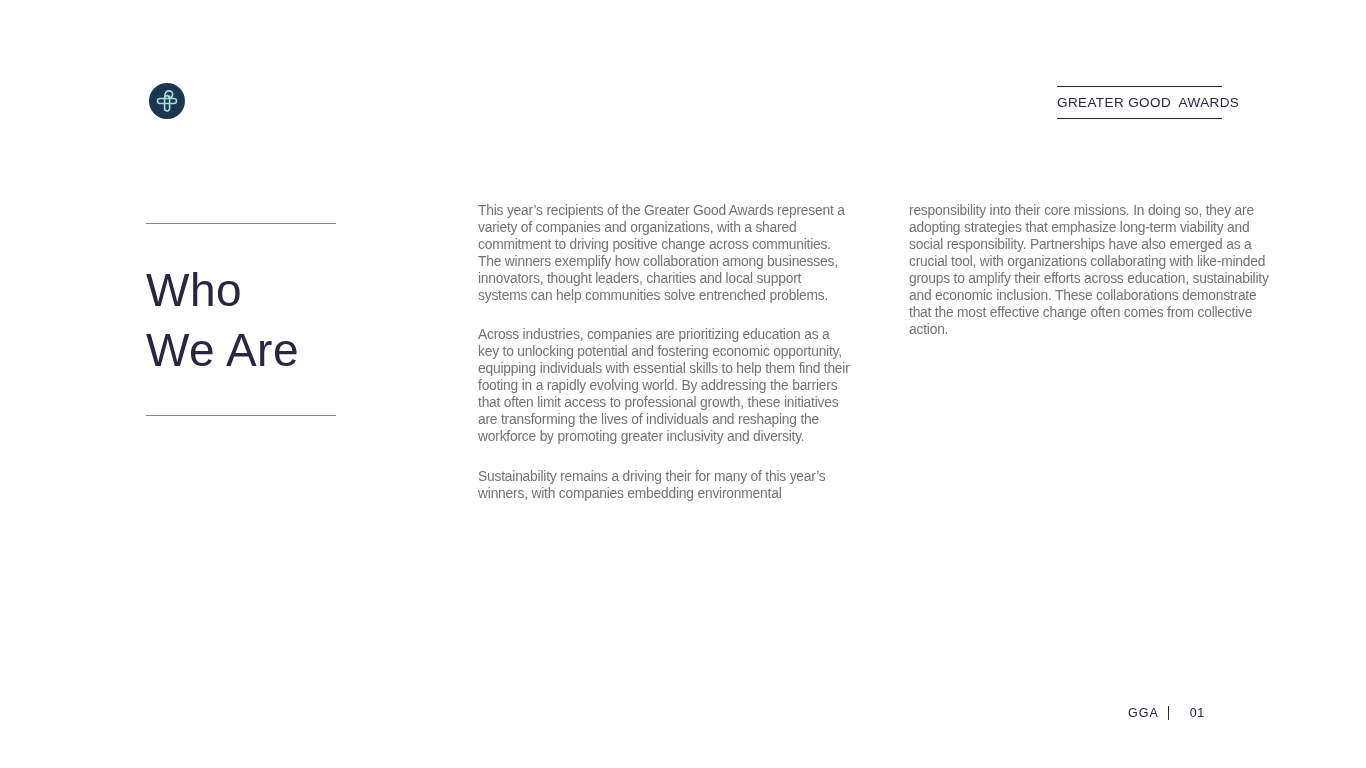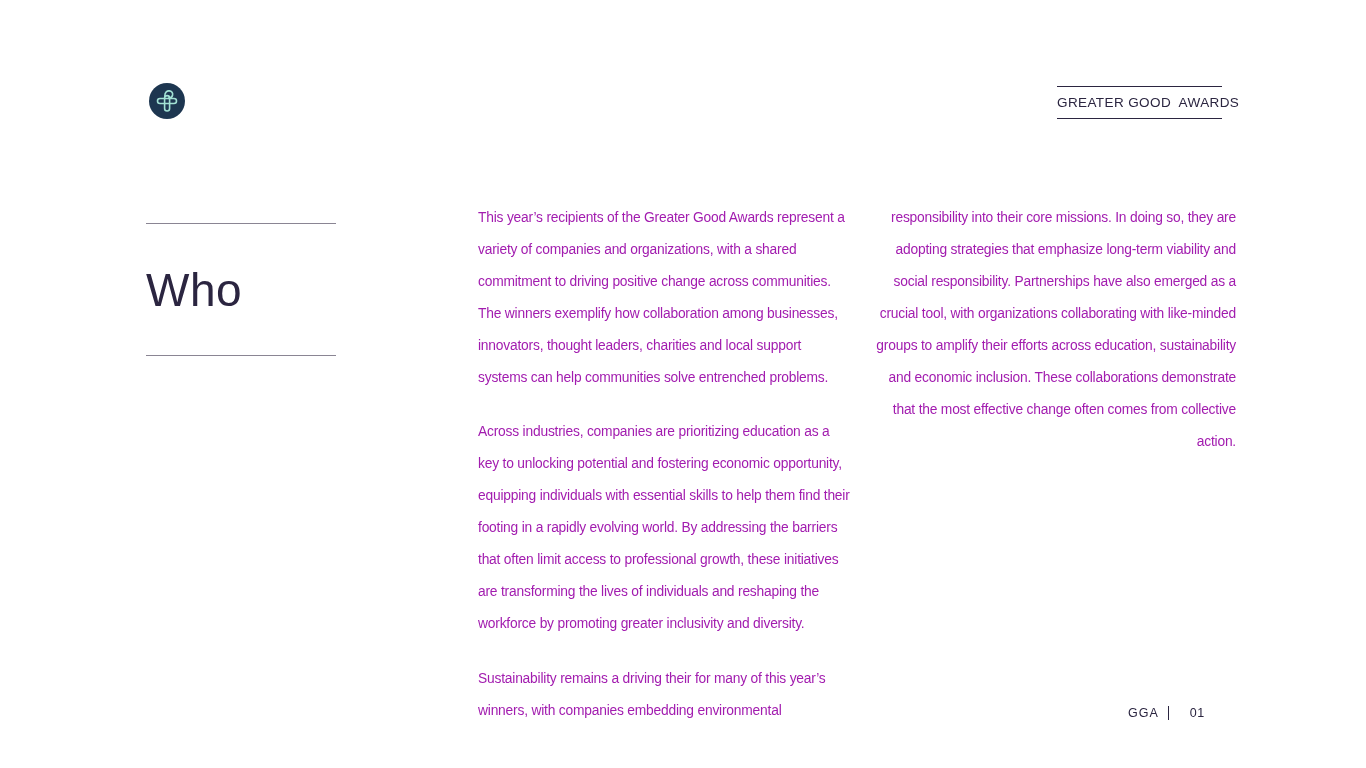--- a/index.html
+++ b/index.html
@@ -64,27 +64,27 @@
   }
   .title-block .rule-bottom {
     margin-top: 35px;
   }
 
   
   .text-column {
     position: absolute;
     top: 202px;
     font-size: 13.8px;
-    line-height: 32px;
+    line-height: 17px;
     letter-spacing: -0.2px;
-    color: #a21caf;
+    color: #737373;
   }
   .text-column p { margin: 0 0 22.3px 0; }
   .col-1 { left: 478px; width: 374px; }
-  .col-2 { left: 876px; width: 360px; text-align: right; }
+  .col-2 { left: 909px; width: 360px; }
 
   
   .footer {
     position: absolute;
     left: 1128px; top: 706px;
     display: flex;
     align-items: flex-start;
     gap: 9px;
     color: #2b2540;
     font-size: 12.5px;
@@ -113,20 +113,21 @@
   </div>
 
   <div class="award-header">
     <span class="award-label">GREATER GOOD  AWARDS</span>
   </div>
 
   <div class="title-block">
     <div class="rule rule-top"></div>
     <h1 class="page-title">
       <span class="title-line">Who</span>
+      <span class="title-line">We Are</span>
     </h1>
     <div class="rule rule-bottom"></div>
   </div>
 
   <div class="text-column col-1">
     <p>This year’s recipients of the Greater Good Awards represent a variety of companies and organizations, with a shared commitment to driving positive change across communities. The winners exemplify how collaboration among businesses, innovators, thought leaders, charities and local support systems can help communities solve entrenched problems.</p>
     <p>Across industries, companies are prioritizing education as a key to unlocking potential and fostering economic opportunity, equipping individuals with essential skills to help them find their footing in a rapidly evolving world. By addressing the barriers that often limit access to professional growth, these initiatives are transforming the lives of individuals and reshaping the workforce by promoting greater inclusivity and diversity.</p>
     <p>Sustainability remains a driving their for many of this year’s winners, with companies embedding environmental</p>
   </div>
 

